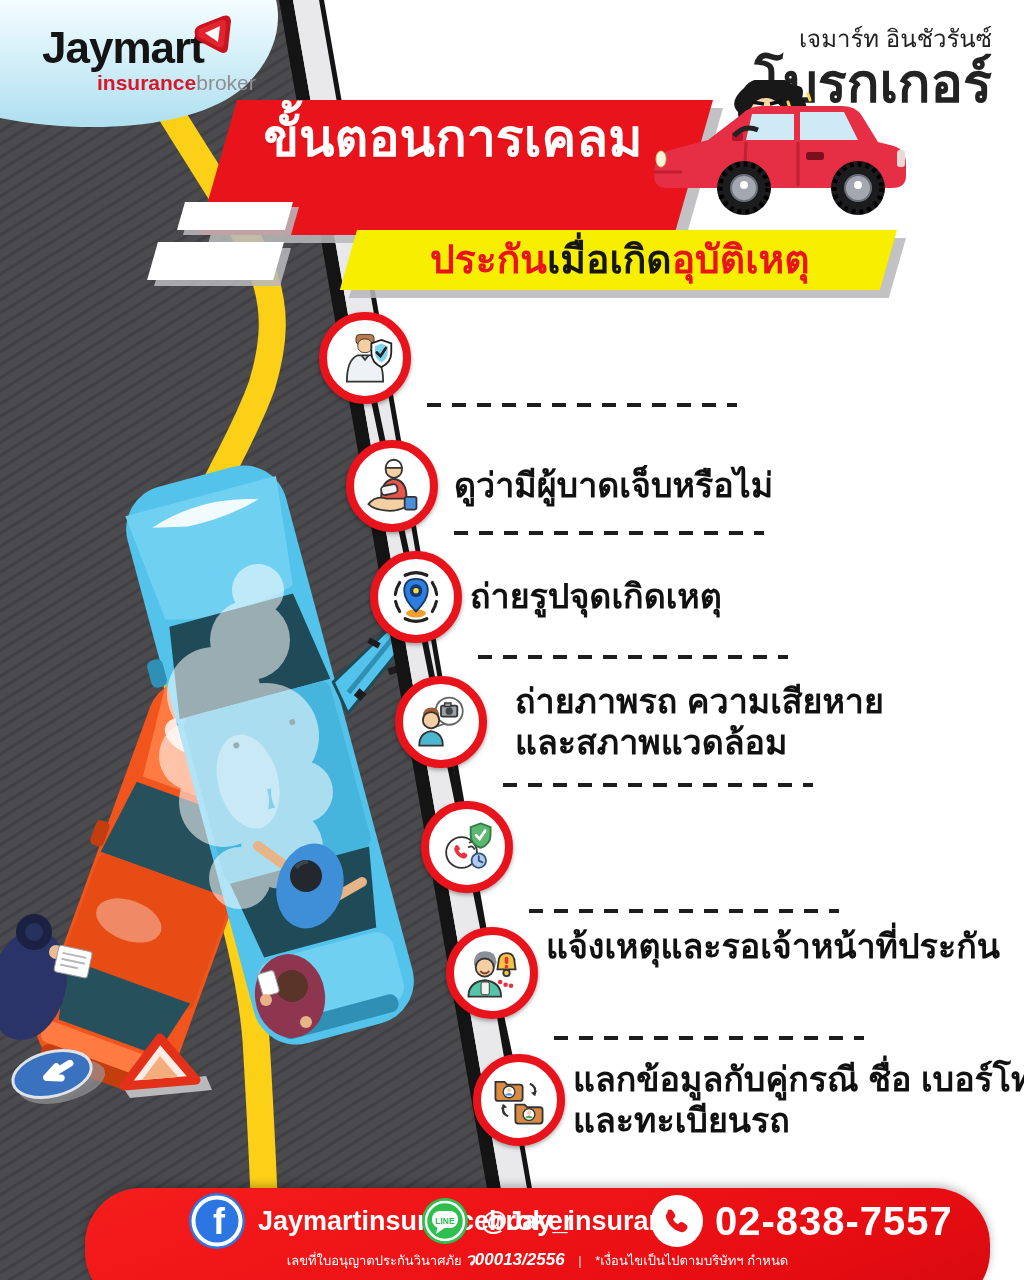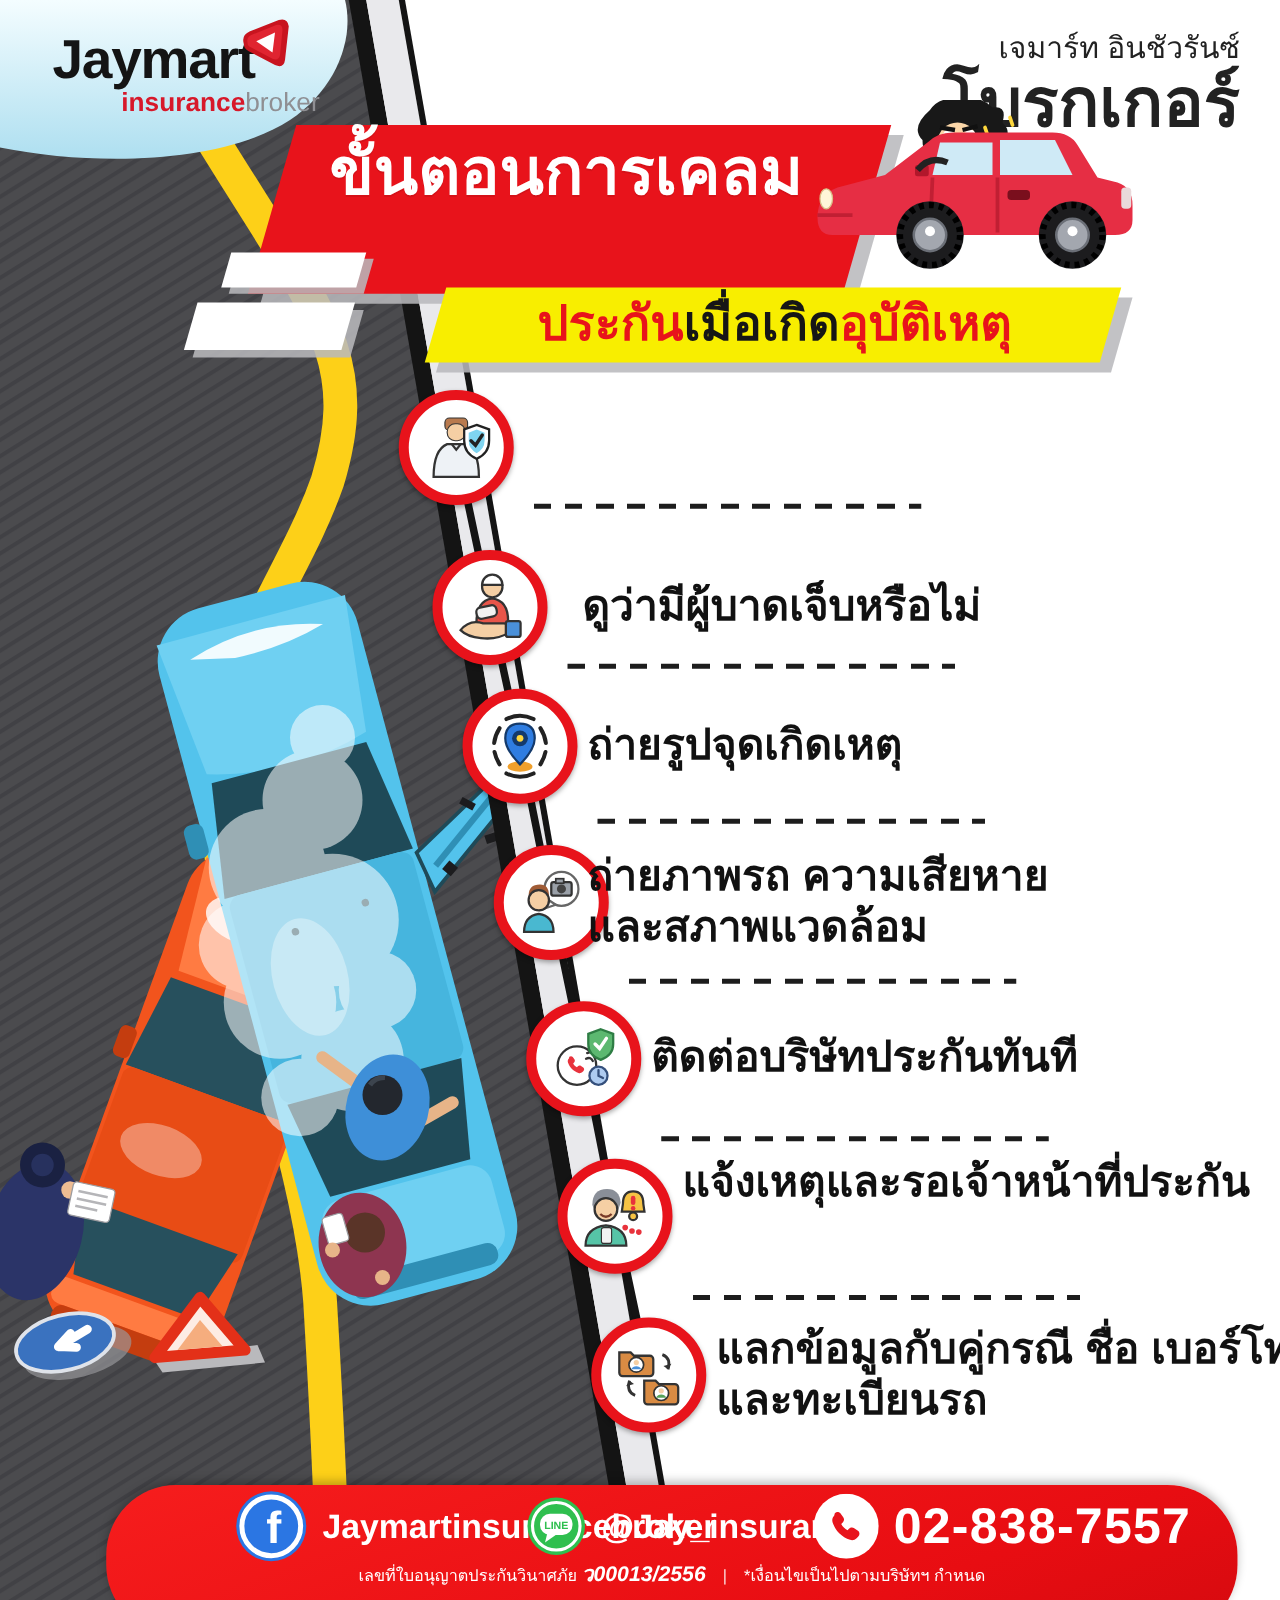--- a/index.html
+++ b/index.html
@@ -282,21 +282,21 @@
   <div class="abs step-circle" style="left:346px;top:440px;">
     <svg width="58" height="58" viewBox="0 0 64 64">
       <circle cx="34" cy="14" r="9" fill="#f5cfa4" stroke="#333" stroke-width="2"></circle>
       <path d="M25,12 a9,9 0 0 1 18,0 Z" fill="#ffffff" stroke="#333" stroke-width="2"></path>
       <path d="M20,46 Q20,26 34,24 Q48,26 48,44 L48,48 L20,48 Z" fill="#e8554a" stroke="#333" stroke-width="2"></path>
       <rect x="20" y="31" width="18" height="10" rx="4" transform="rotate(-12 29 36)" fill="#f2f2f2" stroke="#333" stroke-width="2"></rect>
       <path d="M6,52 Q14,42 26,46 L44,46 Q52,46 52,52 Q40,61 24,59 Q12,58 6,52 Z" fill="#f5cfa4" stroke="#333" stroke-width="2"></path>
       <rect x="46" y="44" width="13" height="14" rx="2" fill="#4a90d9" stroke="#333" stroke-width="2"></rect>
     </svg>
   </div>
-  <div class="abs step-text" style="left:466px;top:440px;">
+  <div class="abs step-text" style="left:454px;top:440px;">
     <span>ดูว่ามีผู้บาดเจ็บหรือไม่</span>
       <span></span>
   </div>
   <div class="abs dash-sep" style="left:454px;top:531px;width:310px;"></div>
 
   <div class="abs step-circle" style="left:370px;top:551px;">
     <svg width="58" height="58" viewBox="0 0 64 64">
       <path d="M14,16 Q4,32 14,48" fill="none" stroke="#222" stroke-width="3.5" stroke-linecap="round" stroke-dasharray="14 8"></path>
       <path d="M50,16 Q60,32 50,48" fill="none" stroke="#222" stroke-width="3.5" stroke-linecap="round" stroke-dasharray="14 8"></path>
       <path d="M20,8 Q32,2 44,8" fill="none" stroke="#222" stroke-width="3.5" stroke-linecap="round"></path>
@@ -318,44 +318,40 @@
       <circle cx="41" cy="20" r="15" fill="#ffffff" stroke="#666" stroke-width="2"></circle>
       <polygon points="30,30 24,38 36,34" fill="#ffffff" stroke="#666" stroke-width="2"></polygon>
       <rect x="32" y="14" width="18" height="12" rx="2" fill="#9aa0a8" stroke="#333" stroke-width="2"></rect>
       <rect x="36" y="11" width="7" height="4" fill="#9aa0a8" stroke="#333" stroke-width="1.5"></rect>
       <circle cx="41" cy="20" r="4" fill="#444"></circle>
       <path d="M12,26 Q12,16 22,16 Q30,16 30,26 Z" fill="#a05c36"></path>
       <circle cx="21" cy="30" r="9" fill="#f5cfa4" stroke="#333" stroke-width="2"></circle>
       <path d="M8,58 Q8,44 21,42 Q34,44 34,58 Z" fill="#49b8d0" stroke="#333" stroke-width="2"></path>
     </svg>
   </div>
-  <div class="abs step-text" style="left:470px;top:676px;">
+  <div class="abs step-text" style="left:515px;top:676px;">
     <span>ถ่ายภาพรถ ความเสียหาย</span>
       <span>และสภาพแวดล้อม</span>
   </div>
   <div class="abs dash-sep" style="left:503px;top:783px;width:310px;"></div>
 
   <div class="abs step-circle" style="left:421px;top:801px;">
     <svg width="58" height="58" viewBox="0 0 64 64">
       <circle cx="26" cy="38" r="17" fill="#ffffff" stroke="#333" stroke-width="2"></circle>
       <g transform="translate(16,28) scale(0.9)">
         <path d="M3.6,2.6c1,-1 2.6,-0.9 3.4,0.2l1.6,2.2c0.7,1 0.6,2.3 -0.3,3.1l-0.9,0.9c0.8,1.6 2.1,2.9 3.7,3.7l0.9,-0.9c0.8,-0.9 2.2,-1 3.1,-0.3l2.2,1.6c1.1,0.8 1.2,2.4 0.2,3.4l-1,1c-1,1 -2.5,1.4 -3.9,0.9c-2.4,-0.8 -4.6,-2.1 -6.4,-3.9c-1.8,-1.8 -3.1,-4 -3.9,-6.4c-0.5,-1.4 -0.1,-2.9 0.9,-3.9Z" fill="#e8323c"></path>
       </g>
       <path d="M34,32 q4,-2 6,2 M35,27 q7,-3 10,4" stroke="#333" stroke-width="2" fill="none" stroke-linecap="round"></path>
       <g transform="translate(36,6)">
         <path d="M11,0 L22,4 V13 Q22,23 11,27 Q0,23 0,13 V4 Z" fill="#5cb870" stroke="#2e7d44" stroke-width="2"></path>
         <path d="M6,13 L10,17 L16,8" fill="none" stroke="#ffffff" stroke-width="3" stroke-linecap="round"></path>
       </g>
       <circle cx="45" cy="47" r="8" fill="#aecbf0" stroke="#35507c" stroke-width="2"></circle>
       <path d="M45,42 v5 l4,2" stroke="#35507c" stroke-width="2" fill="none" stroke-linecap="round"></path>
     </svg>
-  </div>
-  <div class="abs step-text" style="left:521px;top:801px;">
-    <span>ติดต่อบริษัทประกันทันที</span>
-      <span></span>
   </div>
   <div class="abs dash-sep" style="left:529px;top:909px;width:310px;"></div>
 
   <div class="abs step-circle" style="left:446px;top:927px;">
     <svg width="58" height="58" viewBox="0 0 64 64">
       <path d="M12,22 Q12,8 25,8 Q36,8 37,20 L35,26 L14,27 Z" fill="#8a8f98"></path>
       <circle cx="24" cy="26" r="10" fill="#f5cfa4" stroke="#333" stroke-width="2"></circle>
       <path d="M19,30 q5,5 10,0" stroke="#7a3b28" stroke-width="2" fill="none"></path>
       <path d="M6,58 Q6,42 24,40 Q42,42 42,58 Z" fill="#56c4a7" stroke="#333" stroke-width="2"></path>
       <rect x="20" y="42" width="9" height="14" rx="2" fill="#f2f2f2" stroke="#333"></rect>

